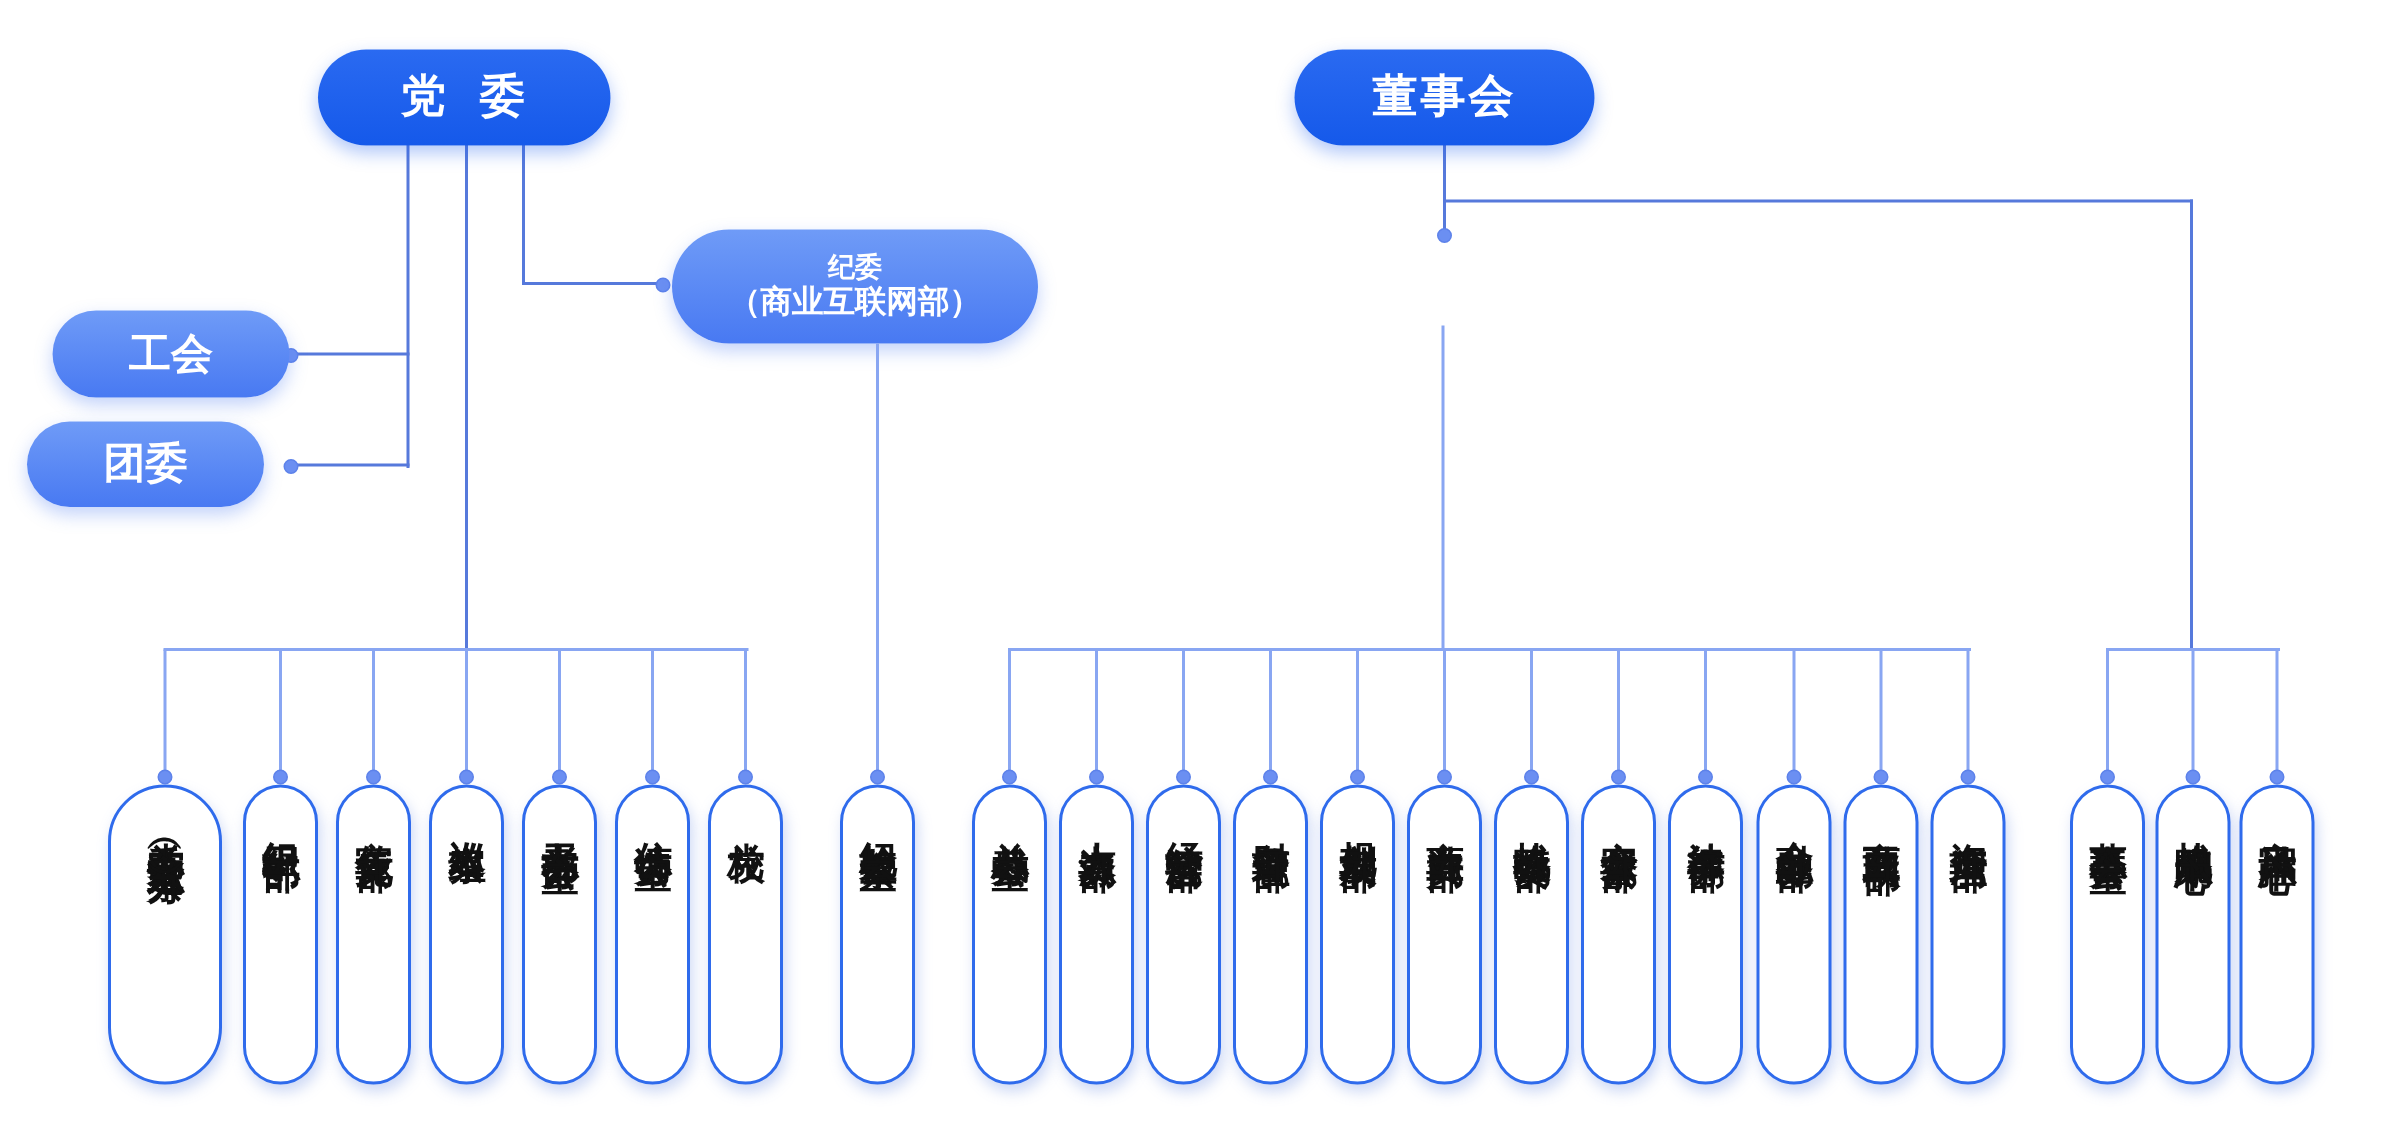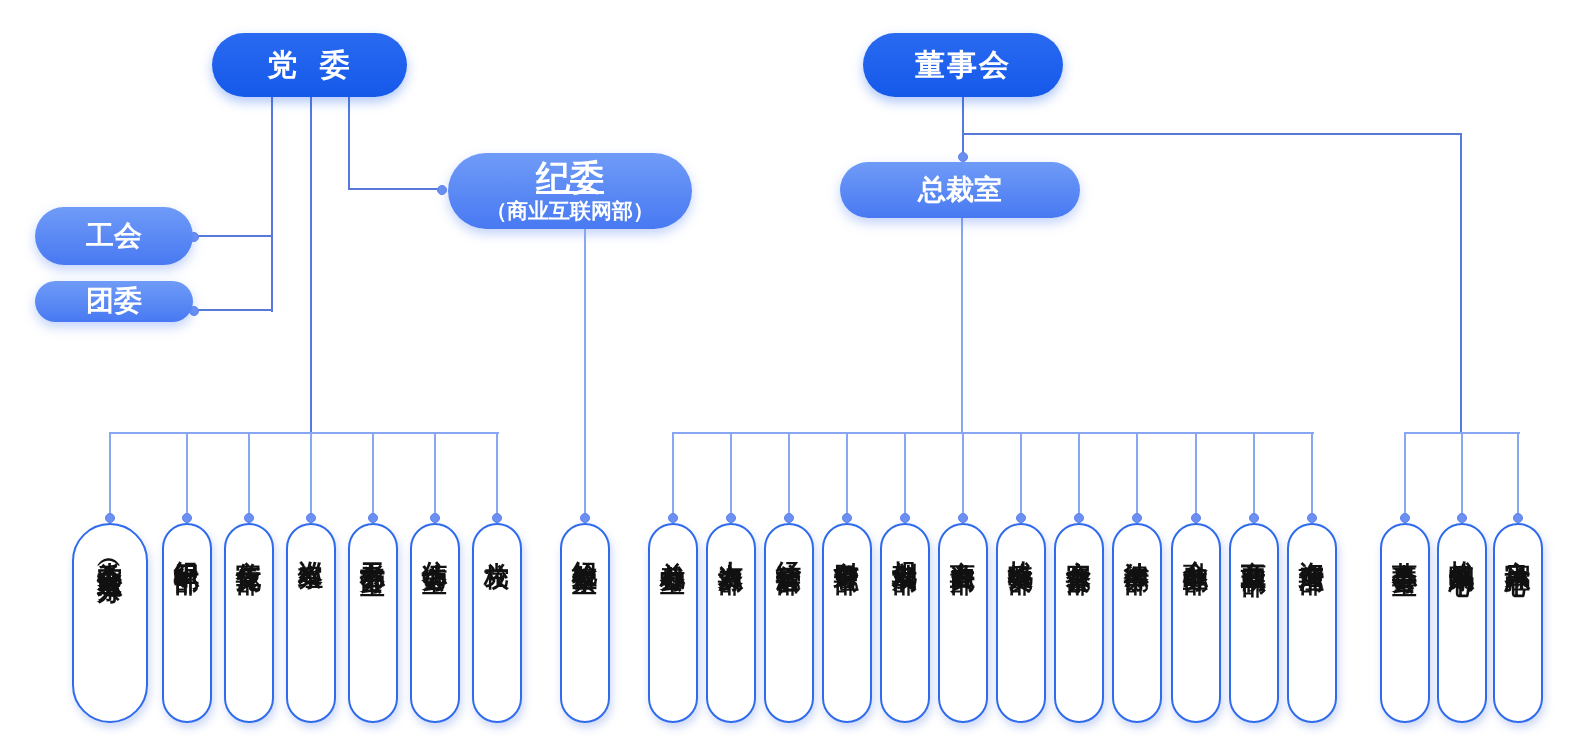--- a/index.html
+++ b/index.html
@@ -22,21 +22,21 @@
   .node .box-label{white-space:pre;text-align:center;line-height:1.15;}
   .node.solid{background:linear-gradient(180deg,#2a6af1,#1559ea);
               box-shadow:0 5px 12px rgba(30,95,238,.35);align-items:center;}
   .node.grad{background:linear-gradient(180deg,#6f9bf7,#4879f2);
              box-shadow:0 5px 12px rgba(80,125,242,.35);}
 
   .node.lv1{font-size:30px;letter-spacing:2px;}
   .node.lv2{font-size:28px;}
   .node.two-line{flex-direction:column;}
   .node.two-line .sub{font-size:21px;font-weight:bold;margin-top:2px;}
-  .node.two-line .main{font-size:34px;text-decoration:underline;}
+  .node.two-line .main{font-size:18px;}
 
   
   .capsule{position:absolute;top:523px;height:200px;box-sizing:border-box;
            background:#fff;border:2.5px solid #2f6bec;border-radius:40px;
            box-shadow:2px 5px 9px rgba(125,155,230,.38);
            display:flex;justify-content:center;padding-top:16px;}
   .cap-text{display:block;writing-mode:vertical-lr;text-orientation:mixed;
             font-size:25px;font-weight:bold;color:#111;letter-spacing:2px;
             line-height:1.12;height:172px;}
   .capsule.wide .cap-text{height:138px;}
@@ -70,32 +70,29 @@
   </div>
 
   <div class="node grad lv2" style="left:35px;top:207px;width:158px;height:58px;border-radius:29px">
     <span class="box-label">工会</span>
   </div>
 
   <div class="node solid lv1" style="left:863px;top:33px;width:200px;height:64px;border-radius:32px">
     <span class="box-label">董事会</span>
   </div>
 
-  <div class="node grad lv2" style="left:35px;top:281px;width:158px;height:41px;border-radius:29px">
+  <div class="node grad lv2" style="left:18px;top:281px;width:158px;height:57px;border-radius:29px">
     <span class="box-label">团委</span>
   </div>
 
   <div class="node grad two-line" style="left:448px;top:153px;width:244px;height:76px;border-radius:38px">
     <span class="box-label main">纪委</span>
     <span class="box-label sub">（商业互联网部）</span>
   </div>
 
-  <div class="node grad lv2" style="left:840px;top:162px;width:240px;height:56px;border-radius:28px">
-    <span class="box-label">总裁室</span>
-  </div>
 
   <div class="capsule wide" style="left:72px;width:76px;border-radius:38px">
     <span class="cap-text">党委办公室（巡察办）</span>
     </div>
   <div class="capsule" style="left:162px;width:50px;border-radius:25px">
     <span class="cap-text">组织干部部</span>
     </div>
   <div class="capsule" style="left:224px;width:50px;border-radius:25px">
     <span class="cap-text">宣传文化部</span>
     </div>

